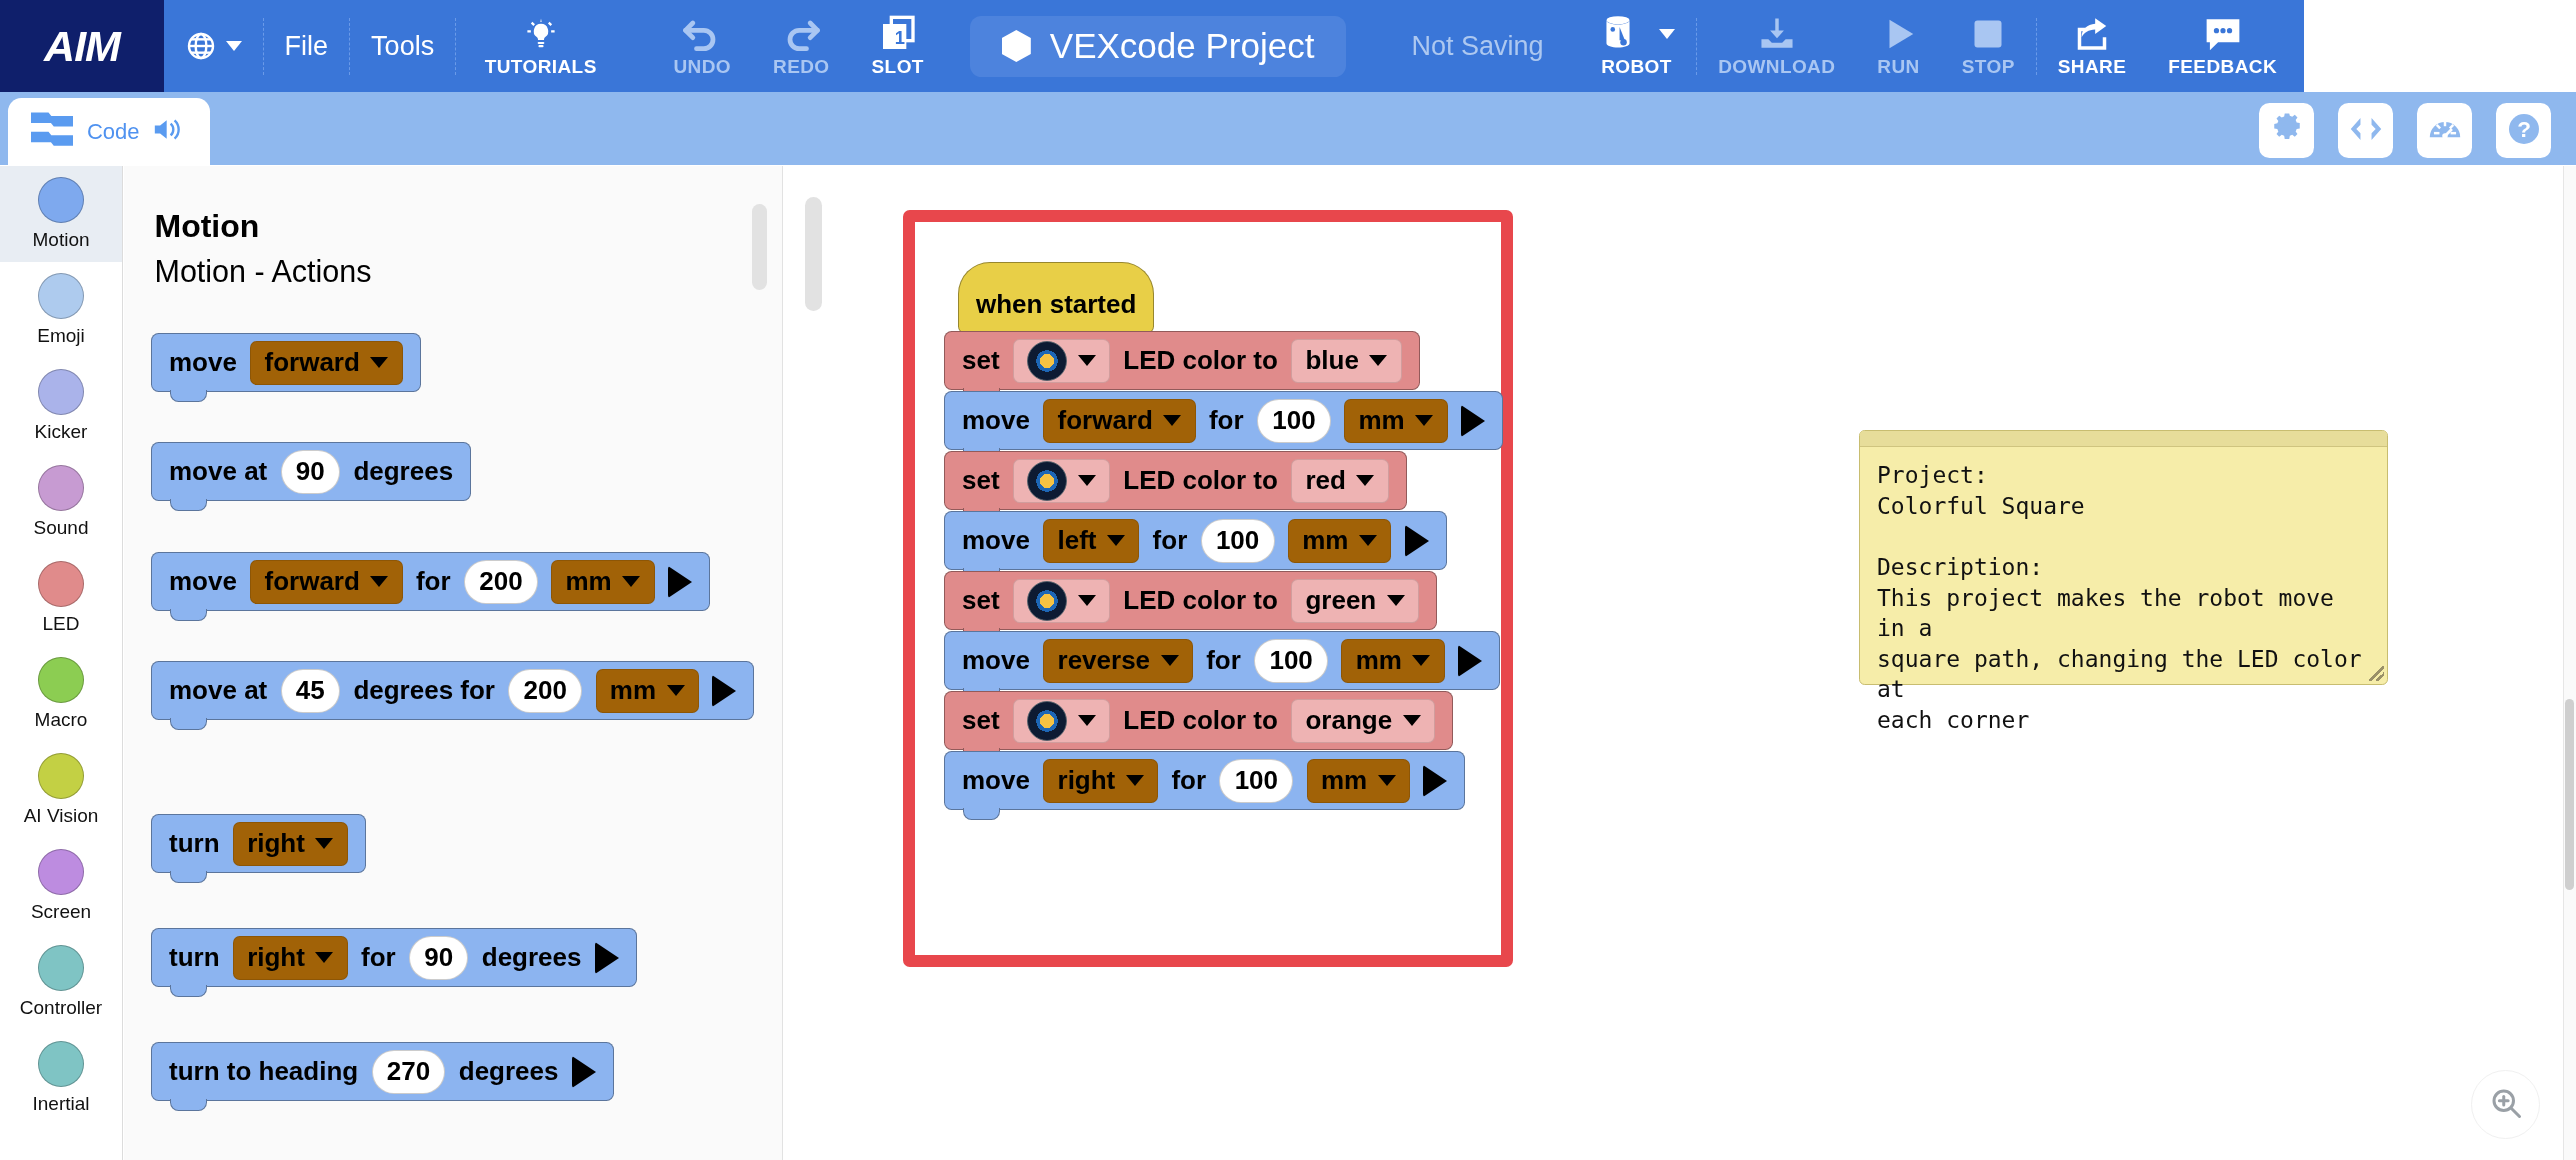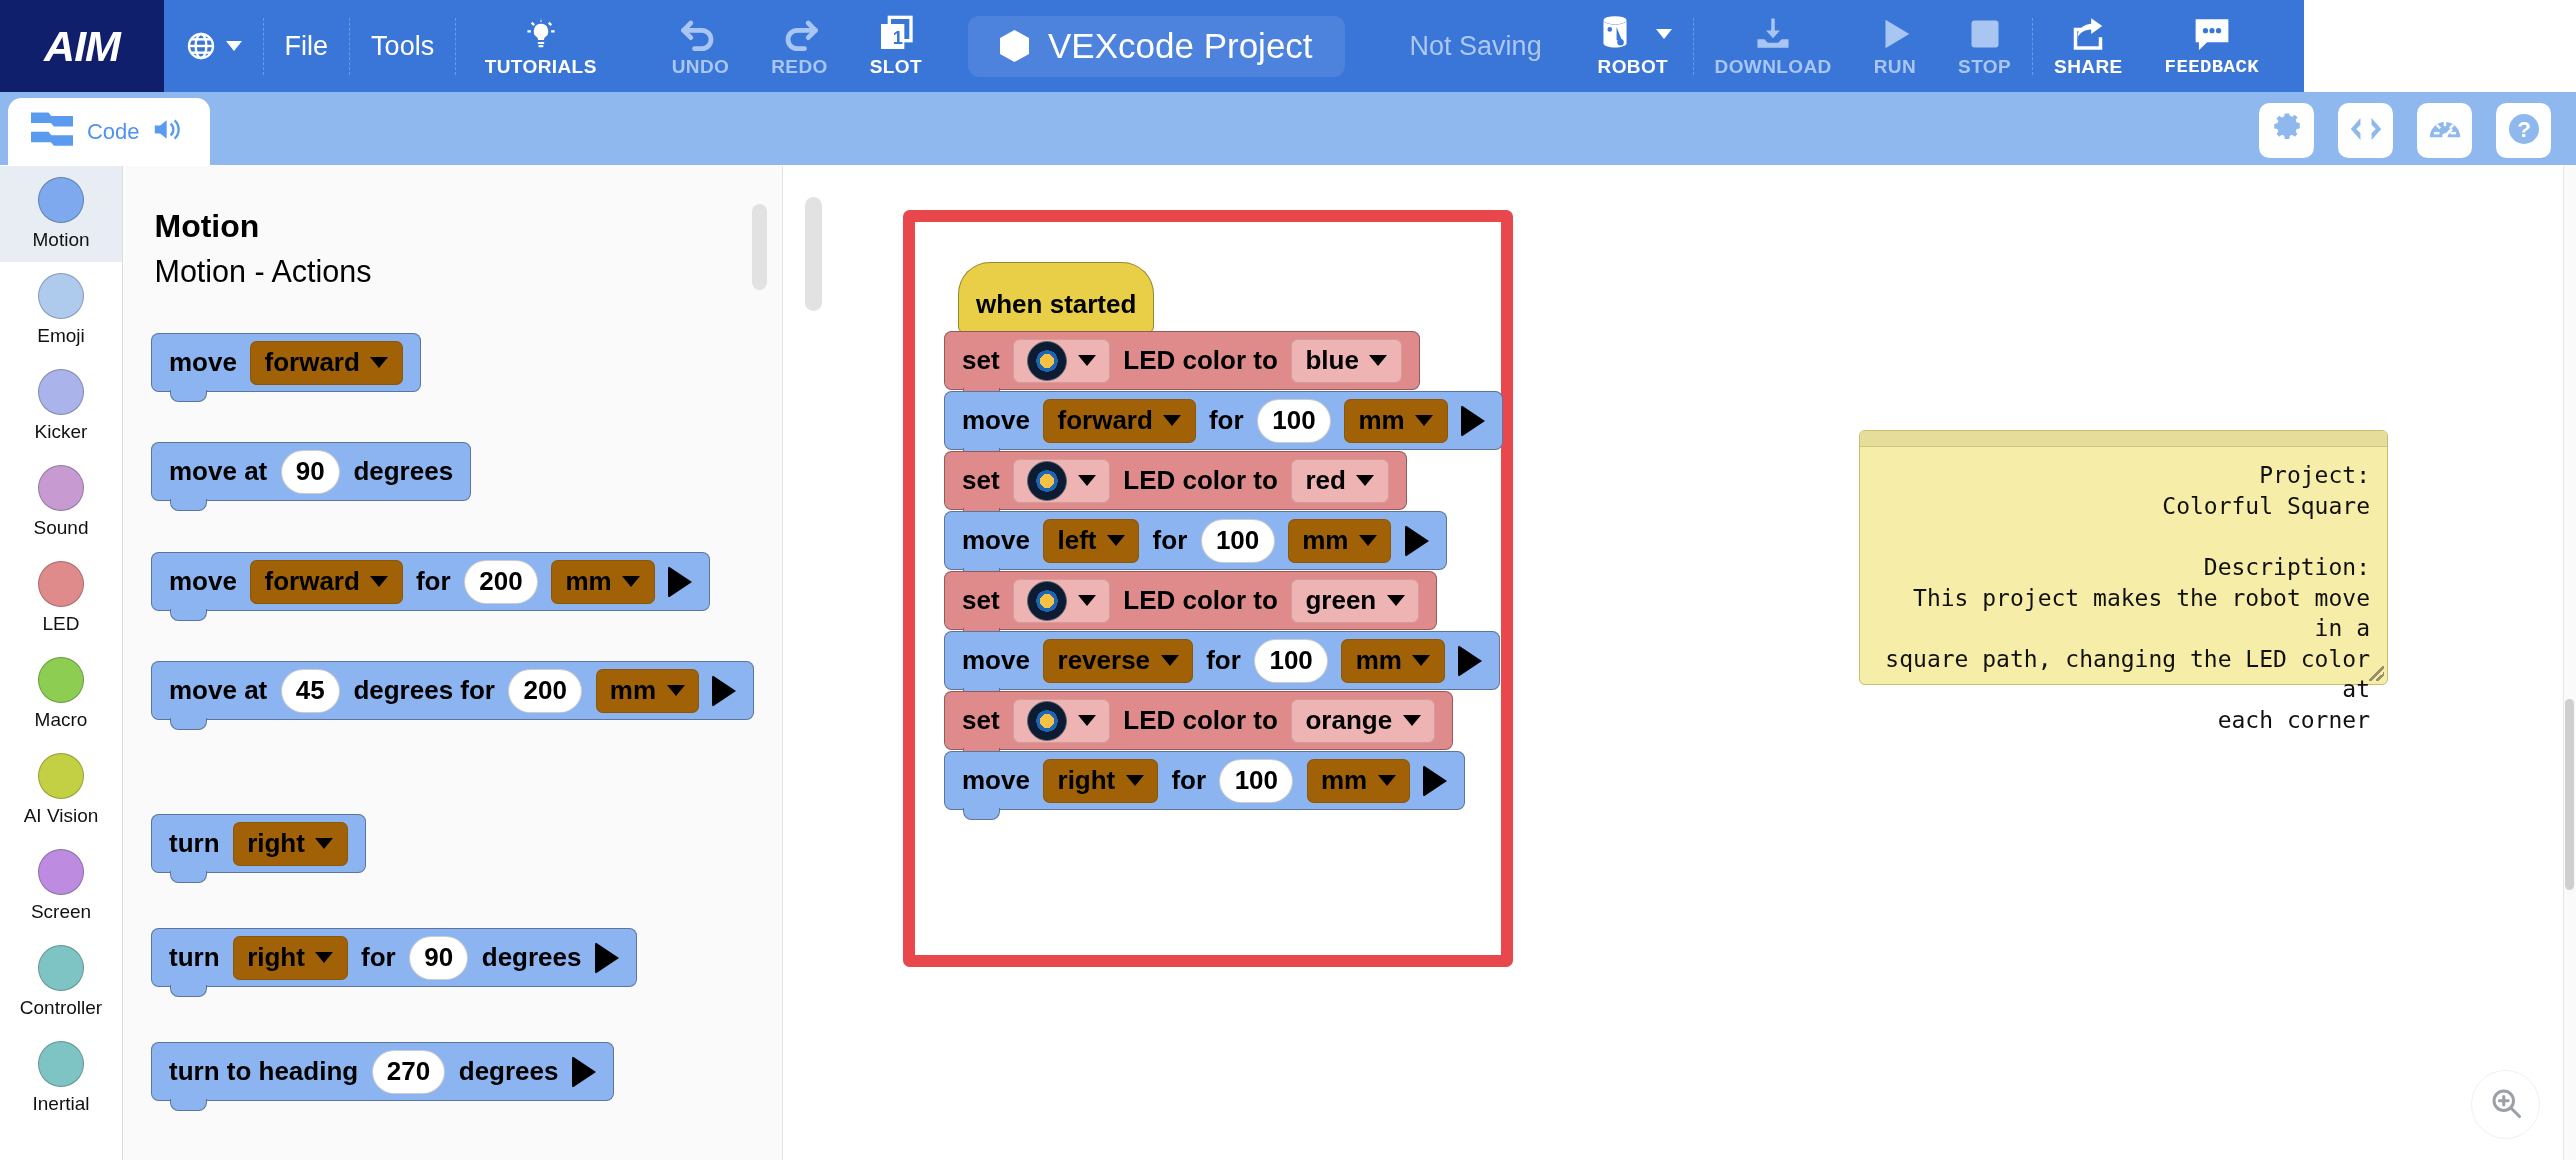--- a/index.html
+++ b/index.html
@@ -125,21 +125,21 @@
   .ws-scroll {
     position:absolute; left:21px; top:30.5px; width:17px; height:114px;
     background:#e2e2e2; border-radius:8.6px;
   }
   .redbox {
     position:absolute; left:119px; top:44px; width:610px; height:757px;
     border:12.4px solid #e8474c; border-radius:6.7px; background:#fff;
   }
   .comment {
     position:absolute; left:1075px; top:264px; width:529px; height:255px;
-    background:#f6eda9; border:1.9px solid #c8bd70; border-radius:5.7px;text-align:right;
+    background:#f6eda9; border:1.9px solid #c8bd70; border-radius:5.7px;
   }
   .comment-bar { height:16px; background:#e7dd9a; border-bottom:1px solid #cfc47f; border-radius:3.8px 3.8px 0 0;}
   .comment-text {
     padding:13.3px 17px; font-family:"DejaVu Sans Mono", monospace;
     font-size:23px; line-height:1.33; color:#111; white-space:pre-wrap;
   }
   .comment-grip {
     position:absolute; right:2.9px; bottom:2.9px; width:15.2px; height:15.2px;
     background: linear-gradient(135deg, transparent 45%, #9a9068 45%, #9a9068 58%, transparent 58%, transparent 70%, #9a9068 70%, #9a9068 83%, transparent 83%);
   }
@@ -281,21 +281,21 @@
 
   <div class="tb-item">
     <span class="ic">
       <svg width="40" height="38" viewBox="0 0 24 24" fill="#fff">
         <path d="M14 2l7 5-7 5V9.2C9.8 9.4 7 11 5.5 14 5.3 8.8 9 6.2 14 5.6z"></path>
         <path d="M3 8h5v2.2H5.2v9.6h13.6V14H21v8H3z"></path>
       </svg>
     </span>
     <span class="tb-label">SHARE</span>
   </div>
-  <div class="tb-item" style="padding-right:45px;font-family:Liberation Mono, monospace;">
+  <div class="tb-item" style="padding-right:27px;">
     <span class="ic">
       <svg width="40" height="36" viewBox="0 0 24 22" fill="#fff">
         <path d="M2 2h20v14H9l-5 5v-5H2z"></path>
         <circle cx="8" cy="9" r="1.6" fill="#3a76d8"></circle>
           <circle cx="12" cy="9" r="1.6" fill="#3a76d8"></circle>
           <circle cx="16" cy="9" r="1.6" fill="#3a76d8"></circle>
       </svg>
     </span>
     <span class="tb-label">FEEDBACK</span>
   </div>

